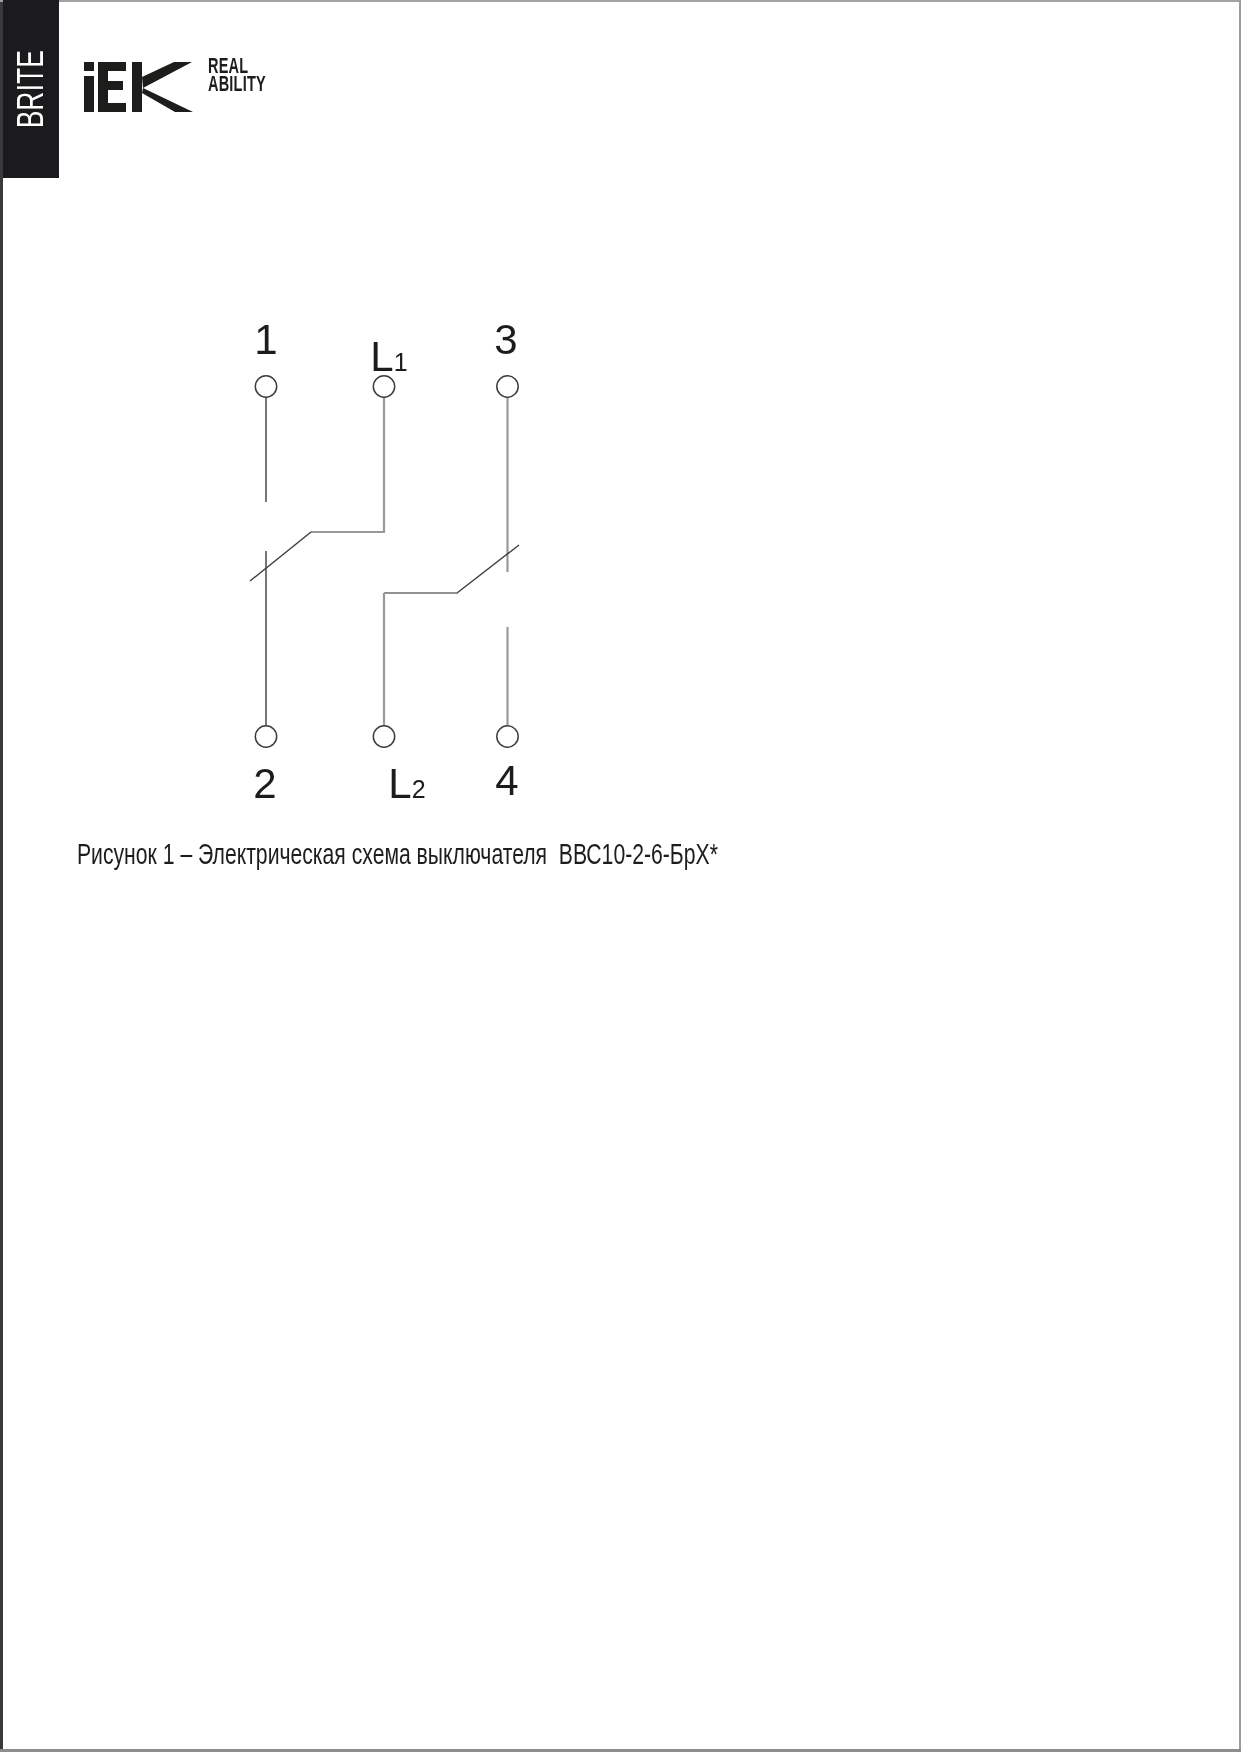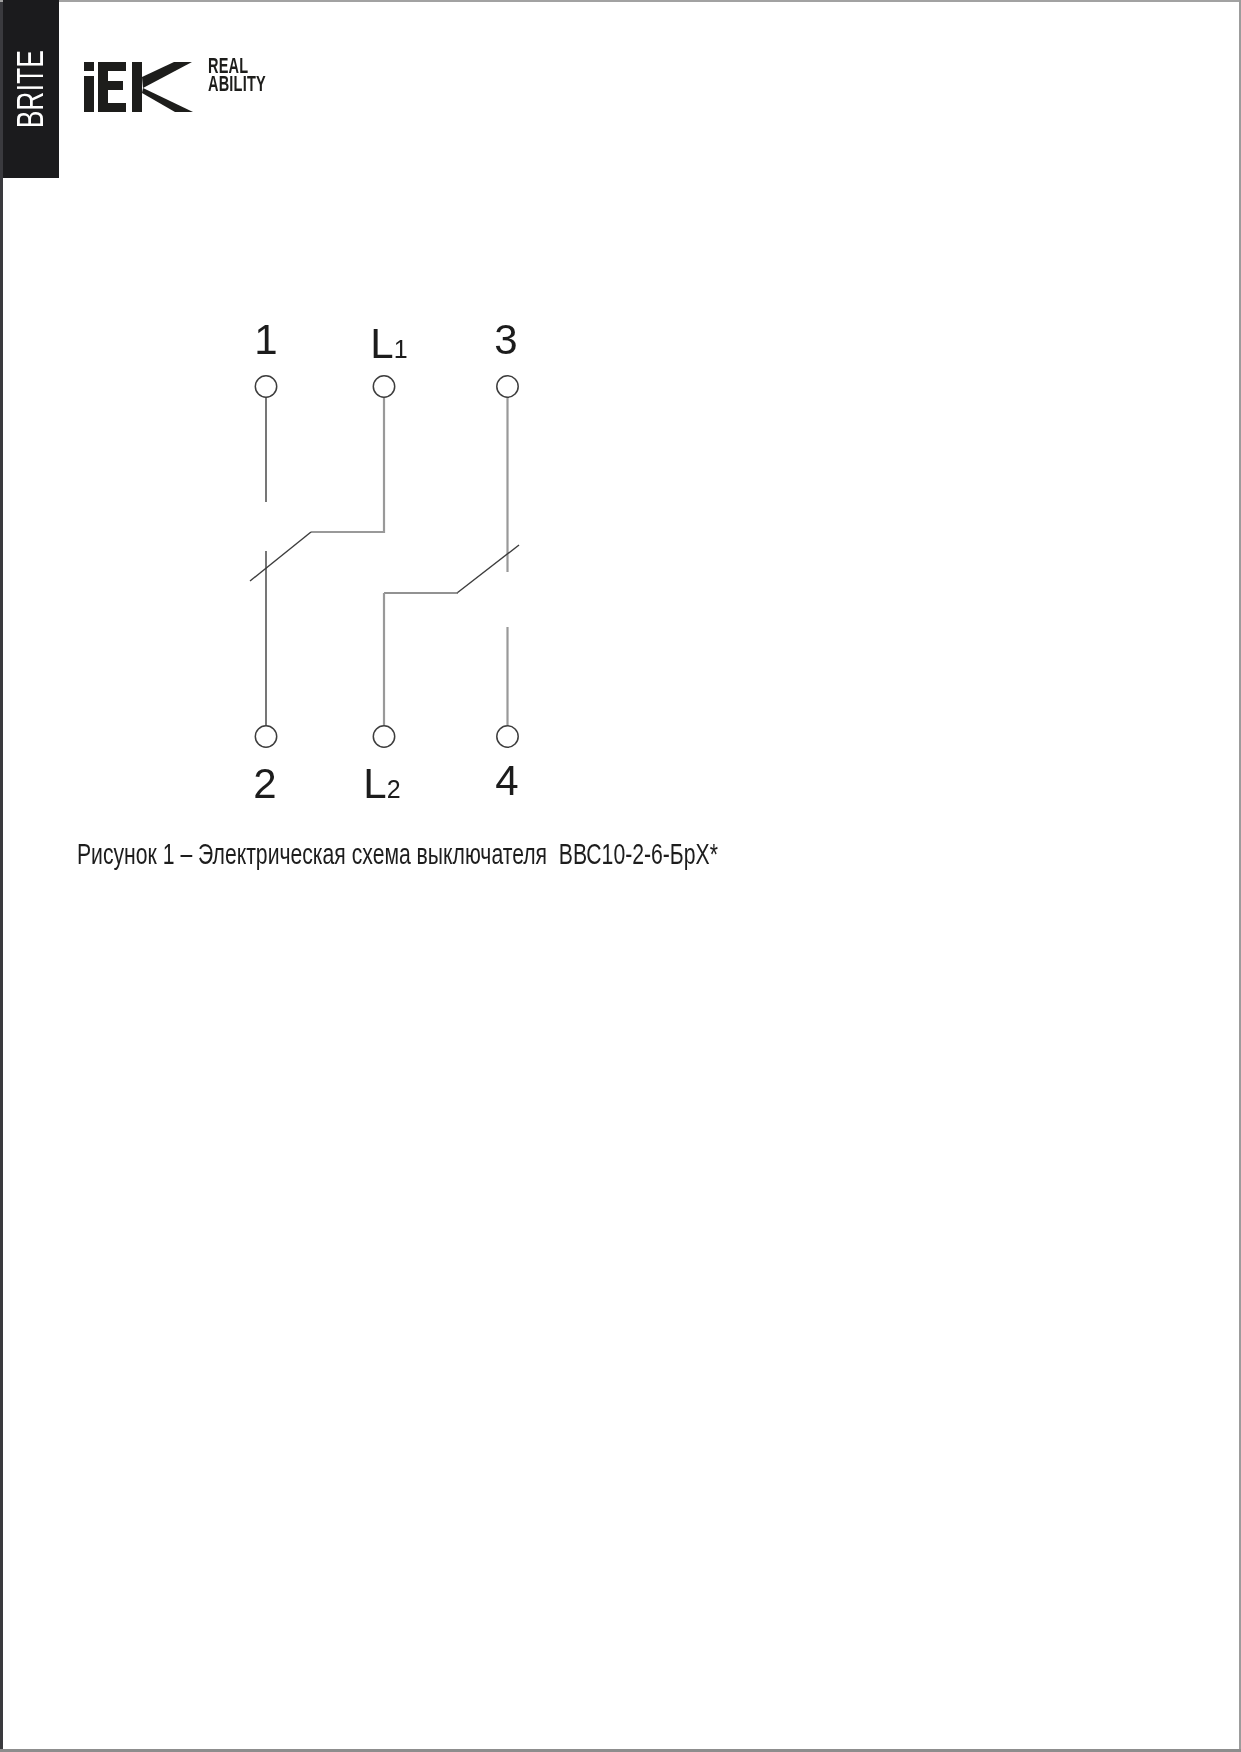--- a/index.html
+++ b/index.html
@@ -110,31 +110,31 @@
       <circle cx="384" cy="386.5" r="10.7" fill="#ffffff" stroke="#3d3d3d" stroke-width="1.5"></circle>
       <circle cx="507.5" cy="386.5" r="10.7" fill="#ffffff" stroke="#3d3d3d" stroke-width="1.5"></circle>
       <circle cx="266" cy="736.5" r="10.7" fill="#ffffff" stroke="#3d3d3d" stroke-width="1.5"></circle>
       <circle cx="384" cy="736.5" r="10.7" fill="#ffffff" stroke="#3d3d3d" stroke-width="1.5"></circle>
       <circle cx="507.5" cy="736.5" r="10.7" fill="#ffffff" stroke="#3d3d3d" stroke-width="1.5"></circle>
     </svg>
 
   <div class="tlabel" style="left:266px; top:319px">
     <span>1</span><span class="sub"></span>
   </div>
-  <div class="tlabel" style="left:389px; top:323px">
+  <div class="tlabel" style="left:389px; top:336px">
     <span>L</span><span class="sub">1</span>
   </div>
   <div class="tlabel" style="left:506px; top:319px">
     <span>3</span><span class="sub"></span>
   </div>
 
   <div class="tlabel" style="left:265px; top:763px">
     <span>2</span><span class="sub"></span>
   </div>
-  <div class="tlabel" style="left:382px; top:763px">
+  <div class="tlabel" style="left:407px; top:763px">
     <span>L</span><span class="sub">2</span>
   </div>
   <div class="tlabel" style="left:507px; top:760px">
     <span>4</span><span class="sub"></span>
   </div>
 
   <div class="caption">Рисунок 1 – Электрическая схема выключателя  ВВС10-2-6-БрХ*</div>
 
 </div>
 

